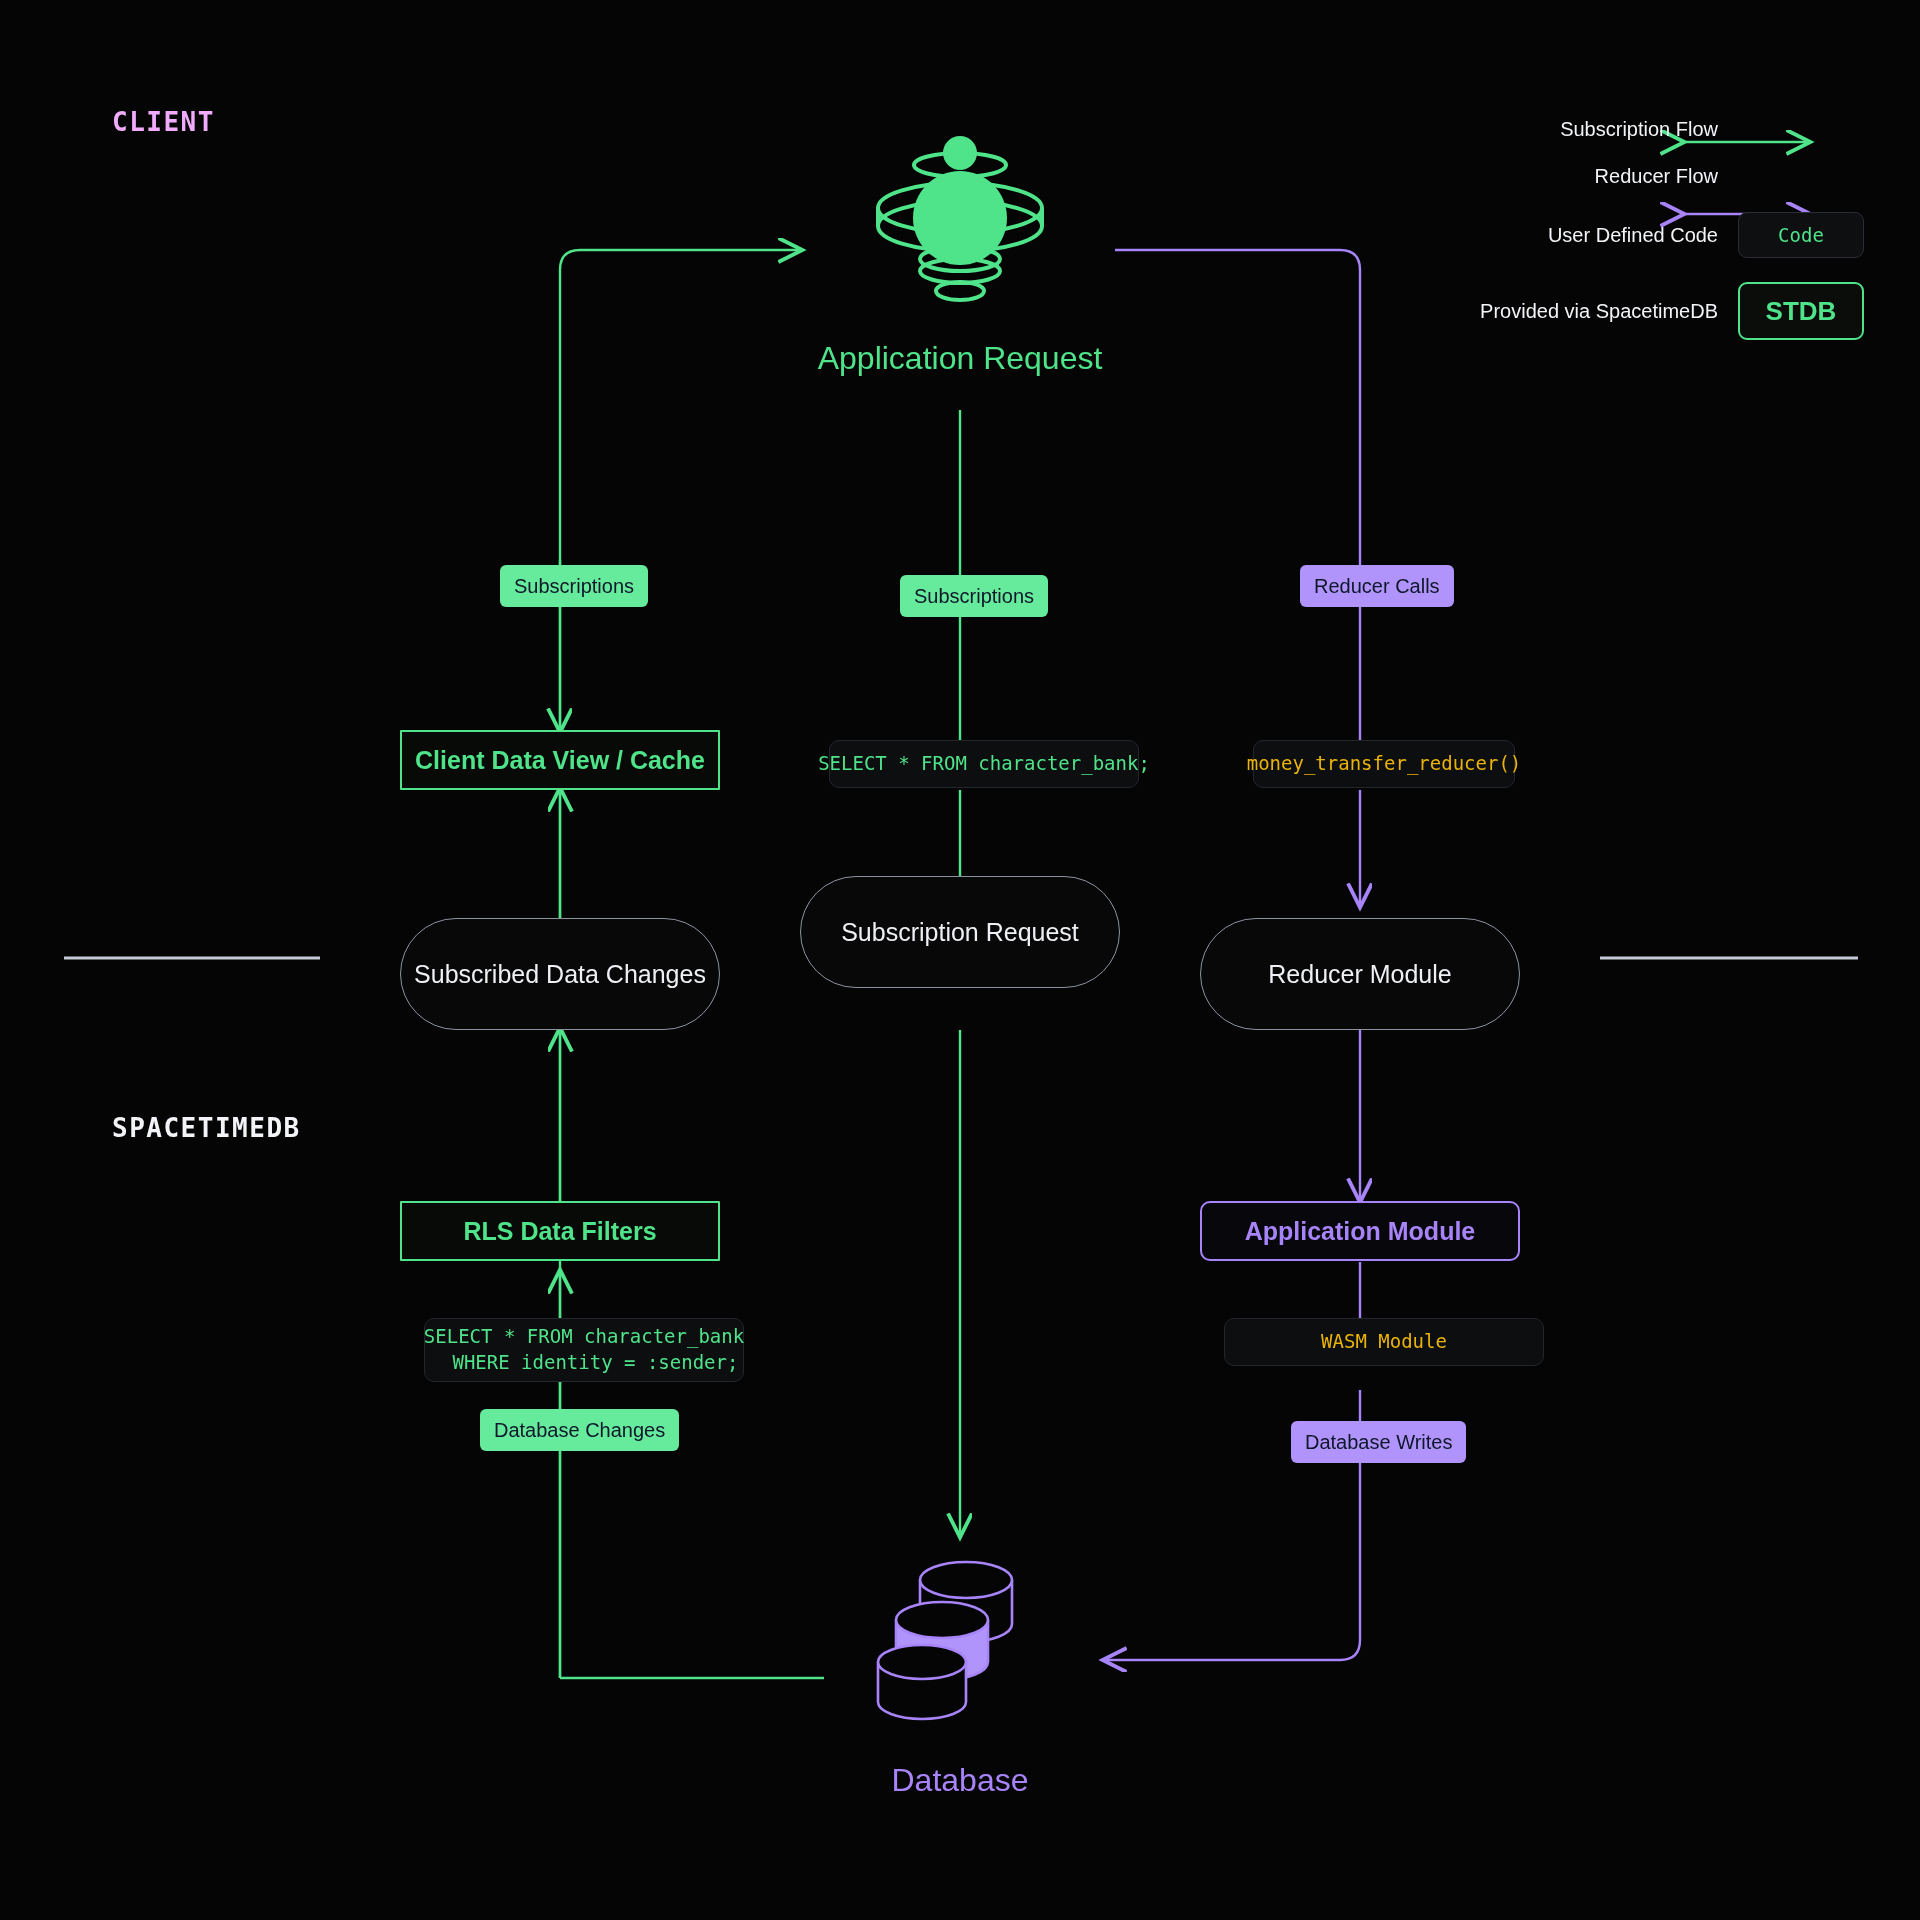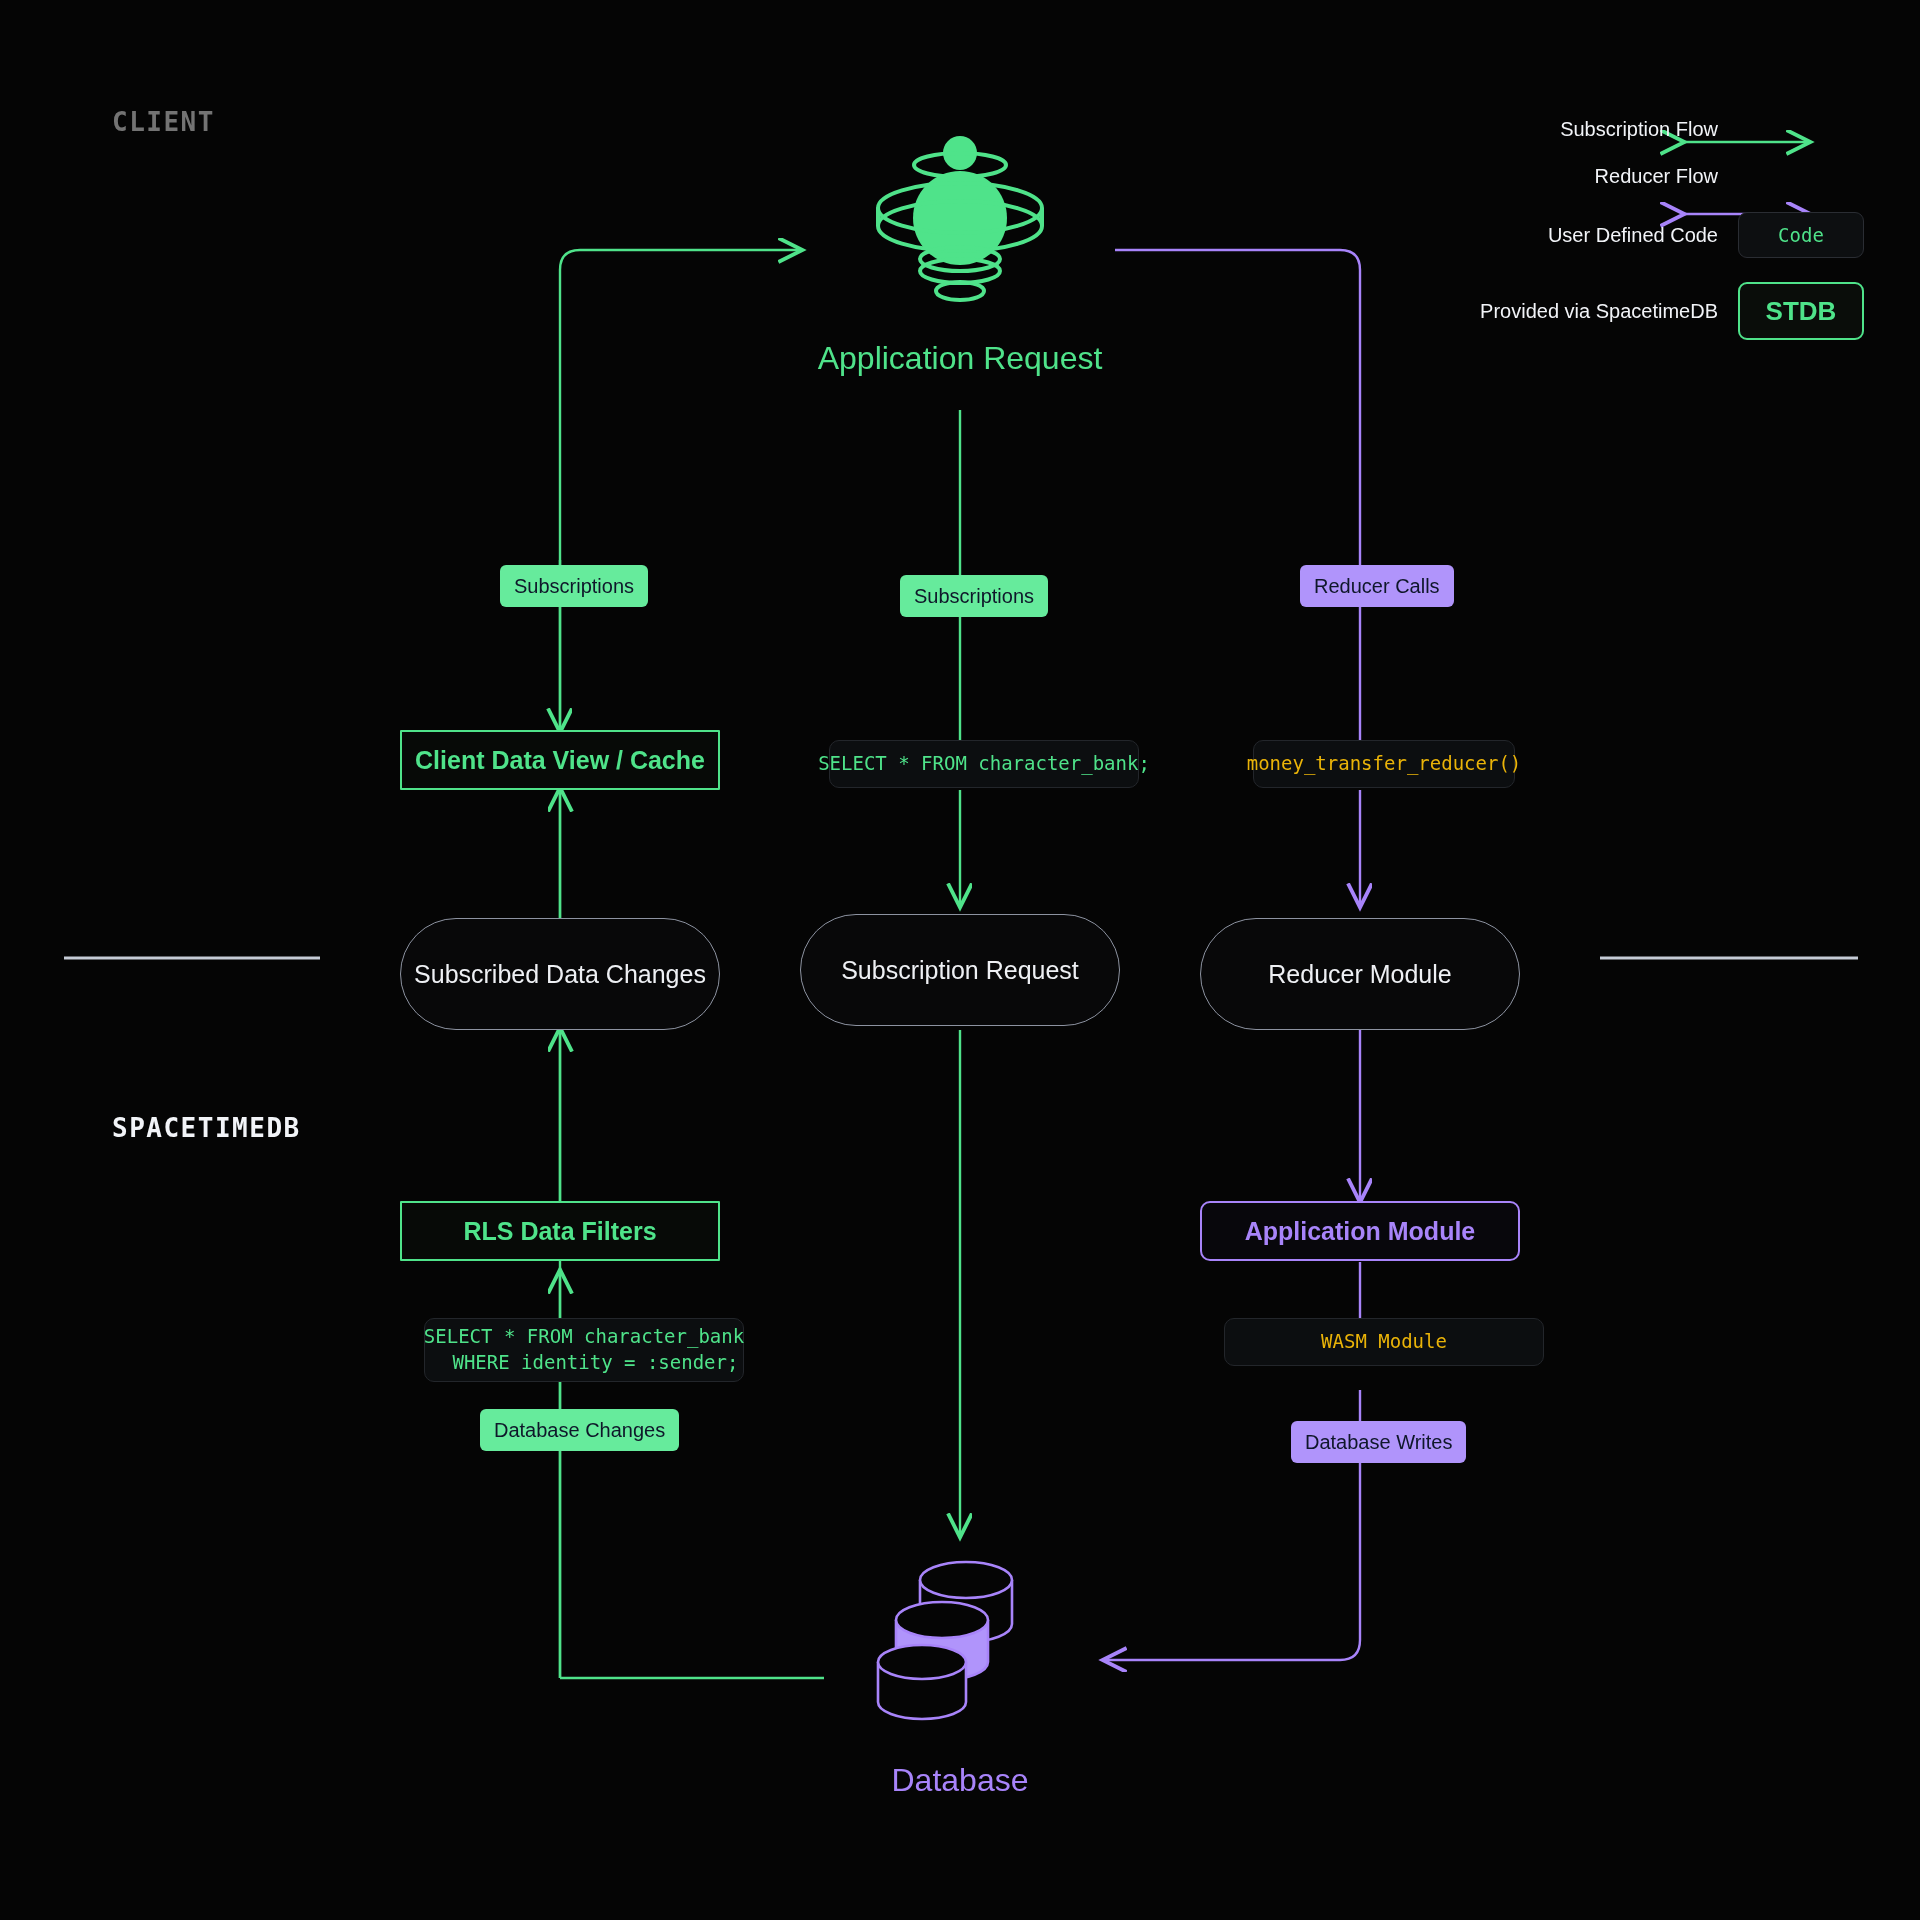--- a/index.html
+++ b/index.html
@@ -25,21 +25,21 @@
   }
 
   
   .section-label {
     position: absolute;
     font-family: "DejaVu Sans Mono", "Liberation Mono", monospace;
     font-size: 26px;
     letter-spacing: 1.5px;
     font-weight: 700;
   }
-  #client-label  { left: 112px; top: 107px; color: #737373; }
+  #client-label  { left: 112px; top: 107px; color: #f0abfc; }
   #stdb-label    { left: 112px; top: 1113px; color: #f2f4f8; }
 
   
   #legend {
     position: absolute;
     right: 54px;
     top: 118px;
     width: 580px;
   }
   .legend-row {
@@ -256,21 +256,21 @@
   <div class="badge badge-purple" style="left:1300px; top:565px;">Reducer Calls</div>
 
   <div class="node rect-green" style="left:400px; top:730px; width:320px; height:60px;">Client Data View / Cache</div>
 
   <div class="node code-box code-green" style="left:805px; top:740px; width:310px; height:48px;">SELECT * FROM character_bank;</div>
 
   <div class="node code-box code-purple" style="left:1229px; top:740px; width:262px; height:48px;">money_transfer_reducer()</div>
 
   <div class="node pill-grey" style="left:400px; top:918px; width:320px; height:112px;">Subscribed Data Changes</div>
 
-  <div class="node pill-grey" style="left:800px; top:914px; width:320px; height:112px;">Subscription Request</div>
+  <div class="node pill-grey" style="left:800px; top:876px; width:320px; height:112px;">Subscription Request</div>
 
   <div class="node pill-grey" style="left:1200px; top:918px; width:320px; height:112px;">Reducer Module</div>
 
   <div class="node rect-green" style="left:400px; top:1201px; width:320px; height:60px;">RLS Data Filters</div>
 
   <div class="node rect-purple" style="left:1200px; top:1201px; width:320px; height:60px;">Application Module</div>
 
   <div class="node code-box code-green" style="left:400px; top:1318px; width:320px; height:64px;">SELECT * FROM character_bank
   WHERE identity = :sender;</div>
 

